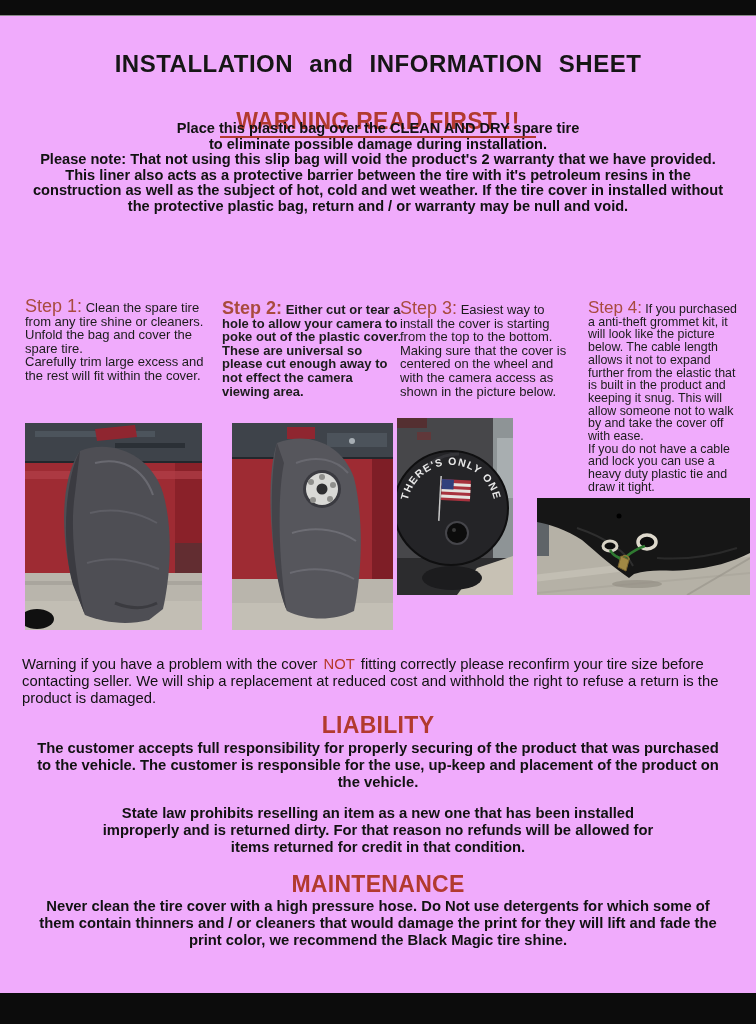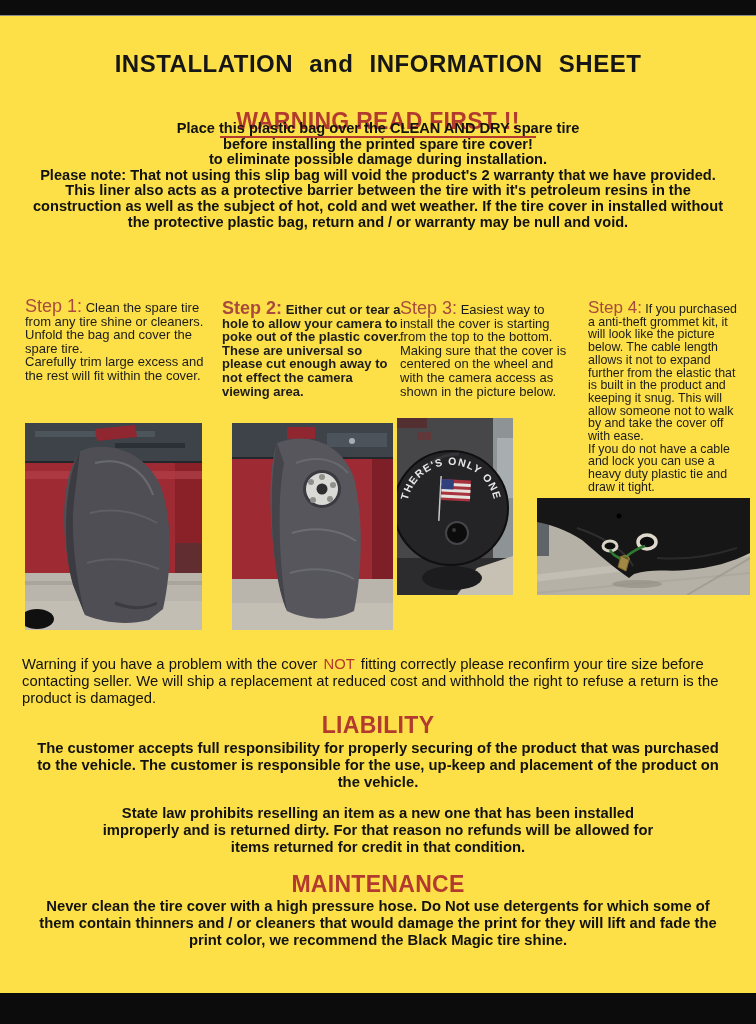--- a/index.html
+++ b/index.html
@@ -1,18 +1,18 @@
 <!DOCTYPE html>
 <html style="--heading-red: #b23a2f; --step-red: #a84b3e; --not-red: #b63a2c; --text: #141414; --bar-black: #0c0c0c;"><head>
 <meta charset="utf-8">
 <style>
   html,body{margin:0;padding:0;background:#e9e9e9;}
   #page{
     position:relative;width:756px;height:1024px;margin:0 auto;
-    background:#fde047;overflow:hidden;
+    background:#f0abfc;overflow:hidden;
     font-family:"Liberation Sans",sans-serif;color:var(--text,#141414);
   }
   .bar{position:absolute;left:0;width:756px;background:var(--bar-black,#0c0c0c);}
   #bar-top{top:0;height:15px;border-bottom:1px solid #8a8a8a;}
   #bar-bottom{top:993px;height:31px;}
 
   #title{
     position:absolute;top:50px;left:0;width:756px;text-align:center;
     font-size:24px;font-weight:bold;letter-spacing:.5px;word-spacing:9px;color:#161616;
   }
@@ -71,21 +71,20 @@
   <div class="bar" id="bar-top"></div>
 
   <div id="title">INSTALLATION and INFORMATION SHEET</div>
 
   <div id="warn-wrap">
     <span id="warn-heading">WARNING READ FIRST !!</span>
   </div>
 
   <div id="intro">
     <div>Place this plastic bag over the CLEAN AND DRY spare tire</div>
-    <div>before installing the printed spare tire cover!</div>
     <div>to eliminate possible damage during installation.</div>
     <div>Please note: That not using this slip bag will void the product's 2 warranty that we have provided.</div>
     <div>This liner also acts as a protective barrier between the tire with it's petroleum resins in the</div>
     <div>construction as well as the subject of hot, cold and wet weather.  If the tire cover in installed without</div>
     <div>the protective plastic bag, return and / or warranty may be null and void.</div>
   </div>
 
   <div class="step" id="step-1">
     <span class="step-label">Step 1:</span>
     <span class="step-text">Clean the spare tire from any tire shine or cleaners.

